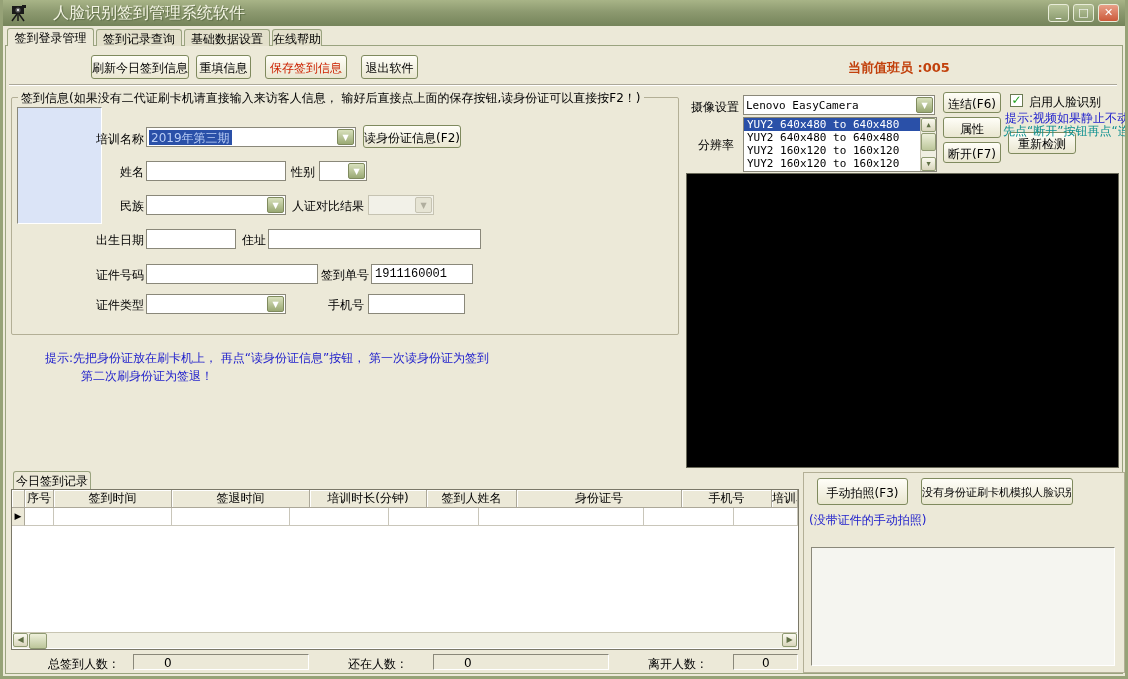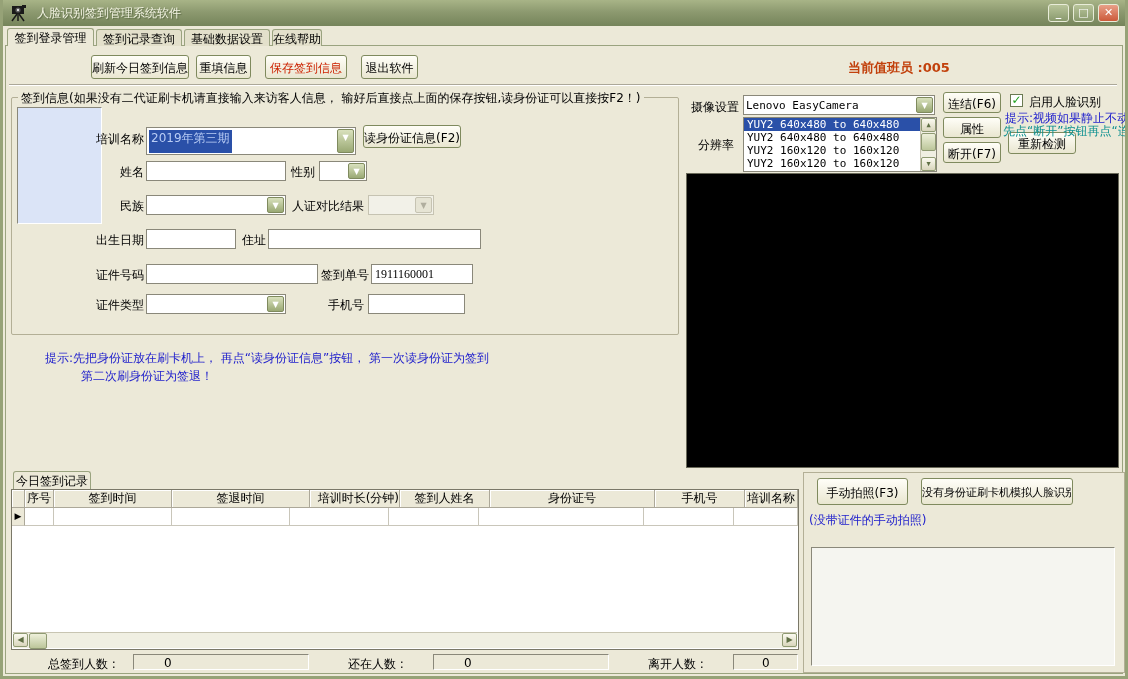--- a/index.html
+++ b/index.html
@@ -8,42 +8,42 @@
     background:#ece9d8;
     font-family:"DejaVu Sans","Liberation Sans",sans-serif;
     font-size:12px;color:#000;
     box-sizing:border-box;
     border-left:3px solid #96a277;border-right:3px solid #96a277;border-bottom:3px solid #96a277;
   }
   
   .titlebar{position:absolute;left:0;top:0;right:0;height:26px;
     background:linear-gradient(#a8b487,#8d9a70 45%,#75845a);
     display:flex;align-items:center;padding:0 6px;box-sizing:border-box;}
-  .titlebar .title{color:#f4f4e4;font-size:12px;margin-left:8px;text-shadow:1px 1px 1px #5a6a44;white-space:nowrap;}
+  .titlebar .title{color:#f4f4e4;font-size:16px;margin-left:24px;text-shadow:1px 1px 1px #5a6a44;white-space:nowrap;}
   .app-icon{width:20px;height:20px;display:inline-block;}
   .winbtns{position:absolute;right:6px;top:4px;display:flex;gap:4px;}
   .wbtn{width:21px;height:18px;border-radius:3px;border:1px solid #e8ecd8;
     background:linear-gradient(#b8c49a,#8a9a6e);color:#fff;font-size:11px;line-height:16px;
     text-align:center;box-sizing:border-box;cursor:pointer;font-weight:bold;}
   .wbtn.close{background:linear-gradient(#e8a088,#cc5a3a);}
   
   .tab{position:absolute;top:28px;height:18px;box-sizing:border-box;
     background:#ece9d8;border:1px solid #9aa37f;border-bottom:none;
     border-radius:3px 3px 0 0;text-align:center;padding-top:1px;cursor:pointer;white-space:nowrap;z-index:3;}
   .tab.inactive{background:#e3e0cb;top:29px;height:17px;}
   .content-border{position:absolute;left:2px;top:45px;right:2px;bottom:2px;border:1px solid #9aa37f;background:#ece9d8;z-index:1;}
   .layer{position:absolute;left:0;top:0;right:0;bottom:0;z-index:2;}
   
   .btn{position:absolute;box-sizing:border-box;border:1px solid #7f8a5e;border-radius:3px;
     background:linear-gradient(#fffef8,#e9e6d0);text-align:center;padding-top:4px;cursor:pointer;white-space:nowrap;overflow:hidden;}
   .btn.red{color:#cc2200;}
   .lbl{position:absolute;white-space:nowrap;}
   .lbl.r{text-align:right;}
   .tb{position:absolute;box-sizing:border-box;background:#fff;border:1px solid #8a887a;
-    font-family:Liberation Serif, serif;font-size:12px;padding:1px 3px;margin:0;}
+    font-family:Liberation Mono, monospace;font-size:12px;padding:1px 3px;margin:0;}
   .combo{position:absolute;box-sizing:border-box;background:#fff;border:1px solid #8a887a;}
   .combo .cv{position:absolute;left:2px;top:2px;right:20px;bottom:1px;overflow:hidden;white-space:nowrap;}
   .ca{position:absolute;right:1px;top:1px;bottom:1px;width:17px;box-sizing:border-box;
     background:linear-gradient(#d9e1bd,#9aa974);border:1px solid #7f8a5e;border-radius:2px;
     color:#fff;text-align:center;font-size:8px;line-height:15px;cursor:pointer;}
   .combo.disabled{background:#f2f1e8;border-color:#c6c3b2;}
   .combo.disabled .ca{background:#e6e4d4;color:#b0ae9e;border-color:#c6c3b2;cursor:default;}
   .hint{position:absolute;color:#2121cc;white-space:nowrap;}
   .groupbox{position:absolute;border:1px solid #b3af96;border-radius:2px;box-sizing:border-box;}
   .groupbox .gtitle{position:absolute;top:-8px;left:6px;background:#ece9d8;padding:0 3px;white-space:nowrap;}
@@ -119,21 +119,21 @@
 
     <div style="position:absolute;left:6px;right:8px;top:84px;border-top:1px solid #aca899;border-bottom:1px solid #fff;"></div>
 
     <div class="groupbox" style="left:8px;top:97px;width:668px;height:238px;">
       <span class="gtitle">签到信息(如果没有二代证刷卡机请直接输入来访客人信息， 输好后直接点上面的保存按钮,读身份证可以直接按F2！)</span>
     </div>
 
     <div class="sunken" style="position:absolute;left:14px;top:107px;width:85px;height:117px;background:#dbe4f7;"></div>
 
     <div class="lbl r" style="left:85px;top:131px;width:56px;">培训名称</div>
-    <div class="combo" style="left:143px;top:127px;width:210px;height:28px;">
+    <div class="combo" style="left:143px;top:127px;width:210px;height:20px;">
       <span class="cv" style="background:#2a50a8;color:#b9cdf5;right:auto;padding:0 2px;">2019年第三期</span>
       <span class="ca">▼</span>
     </div>
     <div class="btn" style="left:360px;top:125px;width:98px;height:23px;">读身份证信息(F2)</div>
 
     <div class="lbl r" style="left:93px;top:164px;width:48px;">姓名</div>
     <input class="tb" style="left: 143px; top: 161px; width: 140px; height: 20px;">
     <div class="lbl r" style="left:286px;top:164px;width:26px;">性别</div>
     <div class="combo" style="left:316px;top:161px;width:48px;height:20px;">
       <span class="ca">▼</span>
@@ -199,21 +199,21 @@
 
     <div class="video" style="left:683px;top:173px;width:433px;height:295px;"></div>
 
     <div class="tab" style="left:10px;top:471px;width:78px;height:18px;z-index:4;">今日签到记录</div>
     <div class="grid" style="left:8px;top:489px;width:788px;height:161px;">
       <div class="gh">
         <div class="hc" style="width:13px;"></div>
         <div class="hc" style="width:29px;">序号</div>
         <div class="hc" style="width:118px;">签到时间</div>
         <div class="hc" style="width:138px;">签退时间</div>
-        <div class="hc" style="width:90px;text-align:right;">培训时长(分钟)</div>
+        <div class="hc" style="width:117px;">培训时长(分钟)</div>
         <div class="hc" style="width:90px;">签到人姓名</div>
         <div class="hc" style="width:165px;">身份证号</div>
         <div class="hc" style="width:90px;">手机号</div>
         <div class="hc" style="flex:1;">培训名称</div>
       </div>
       <div class="gr">
         <div class="dc ind" style="width:13px;">▶</div>
         <div class="dc" style="width:29px;"></div>
         <div class="dc" style="width:118px;"></div>
         <div class="dc" style="width:118px;"></div>

